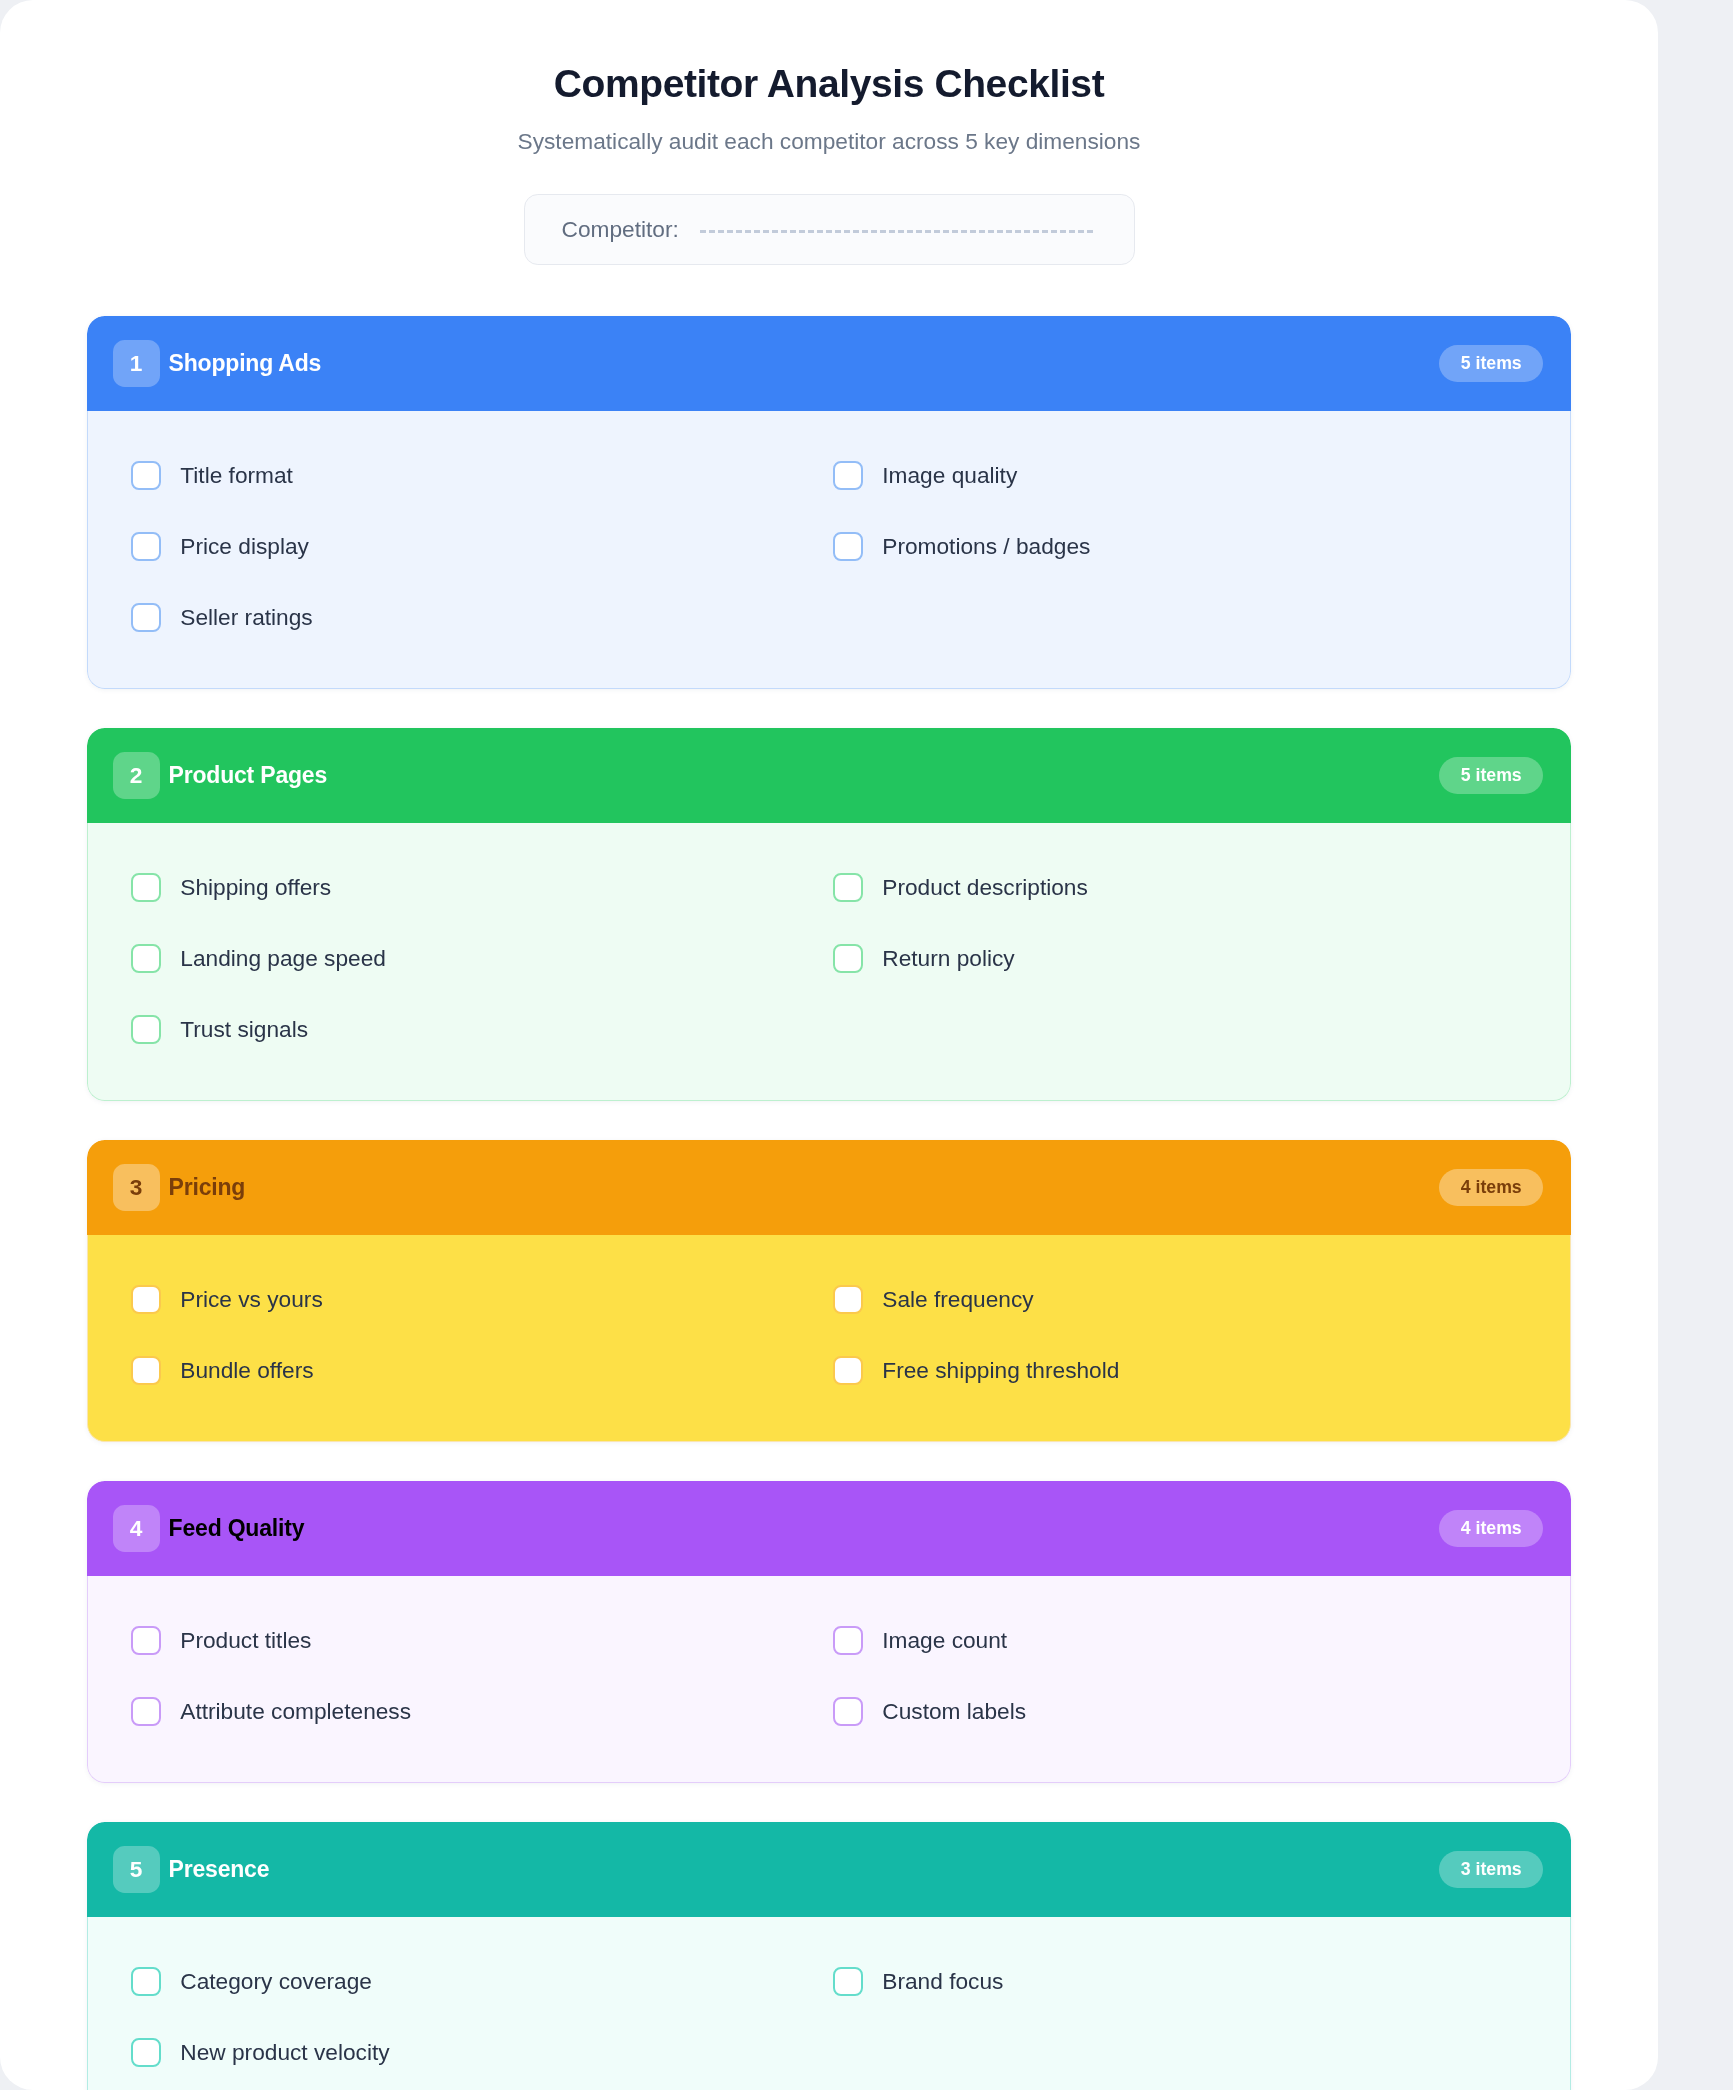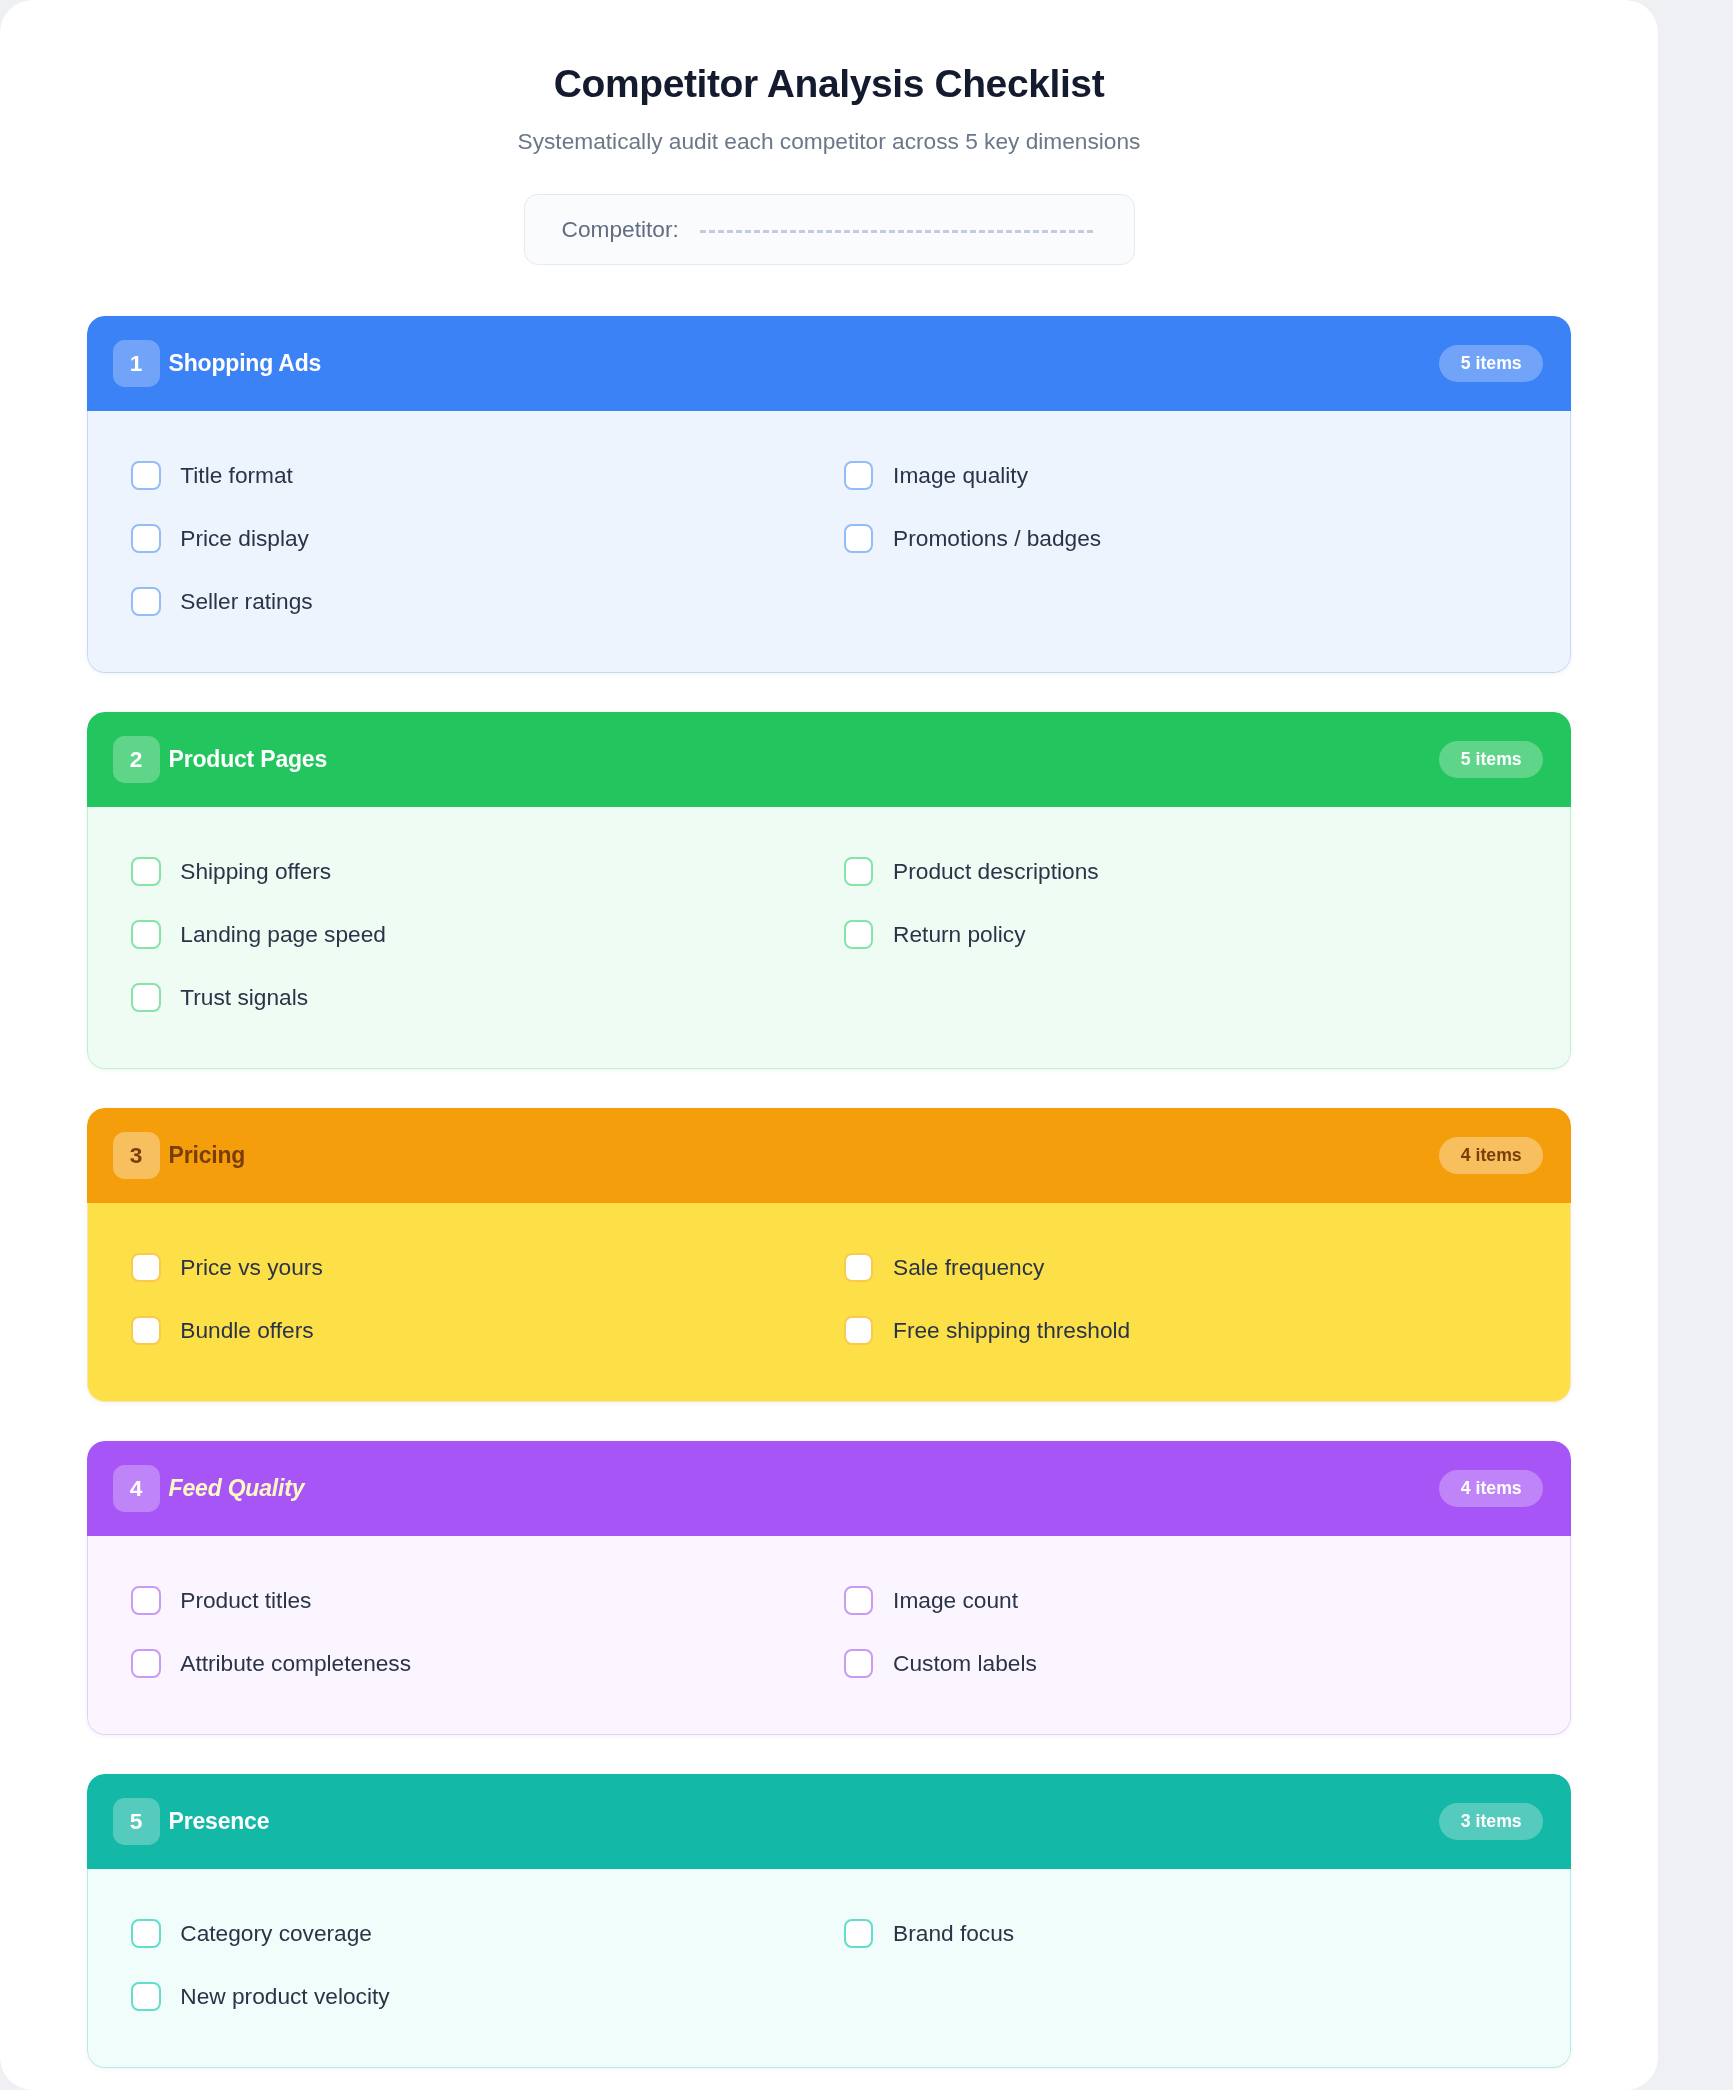--- a/index.html
+++ b/index.html
@@ -120,20 +120,21 @@
   .sec-body {
     border-style: solid;
     border-width: 0 1.6px 1.6px 1.6px;
     border-radius: 0 0 17.7px 17.7px;
     padding: 33px 43px 39px 43px;
     display: grid;
     grid-template-columns: 1fr 1fr;
     column-gap: 29.6px;
     row-gap: 0;
     grid-auto-flow: column;
+    gap: 8px;
   }
 
   .check-item {
     display: flex;
     align-items: center;
     gap: 19.7px;
     height: 63px;
   }
   .check-box {
     width: 29.6px;
@@ -245,21 +246,21 @@
           </div>
           <div class="check-item">
             <span class="check-box" style="border-color: rgb(251, 201, 77);"></span>
             <span class="check-label">Free shipping threshold</span>
           </div>
         </div>
       </div>
       <div class="section">
         <div class="sec-header" style="background: rgb(168, 85, 247); color: rgb(255, 255, 255);">
           <div class="sec-num" style="background: rgba(255, 255, 255, 0.28); color: rgb(255, 255, 255);">4</div>
-          <div class="sec-title" style="color: #fef9c3; font-style: italic;">Feed Quality</div>
+          <div class="sec-title" style="color: #000000;">Feed Quality</div>
           <div class="sec-badge" style="background: rgba(255, 255, 255, 0.28); color: rgb(255, 255, 255);">4 items</div>
         </div>
         <div class="sec-body" style="background: rgb(250, 245, 255); border-color: rgb(228, 205, 251); grid-template-rows: repeat(2, auto);">
           <div class="check-item">
             <span class="check-box" style="border-color: rgb(201, 155, 248);"></span>
             <span class="check-label">Product titles</span>
           </div>
           <div class="check-item">
             <span class="check-box" style="border-color: rgb(201, 155, 248);"></span>
             <span class="check-label">Attribute completeness</span>

